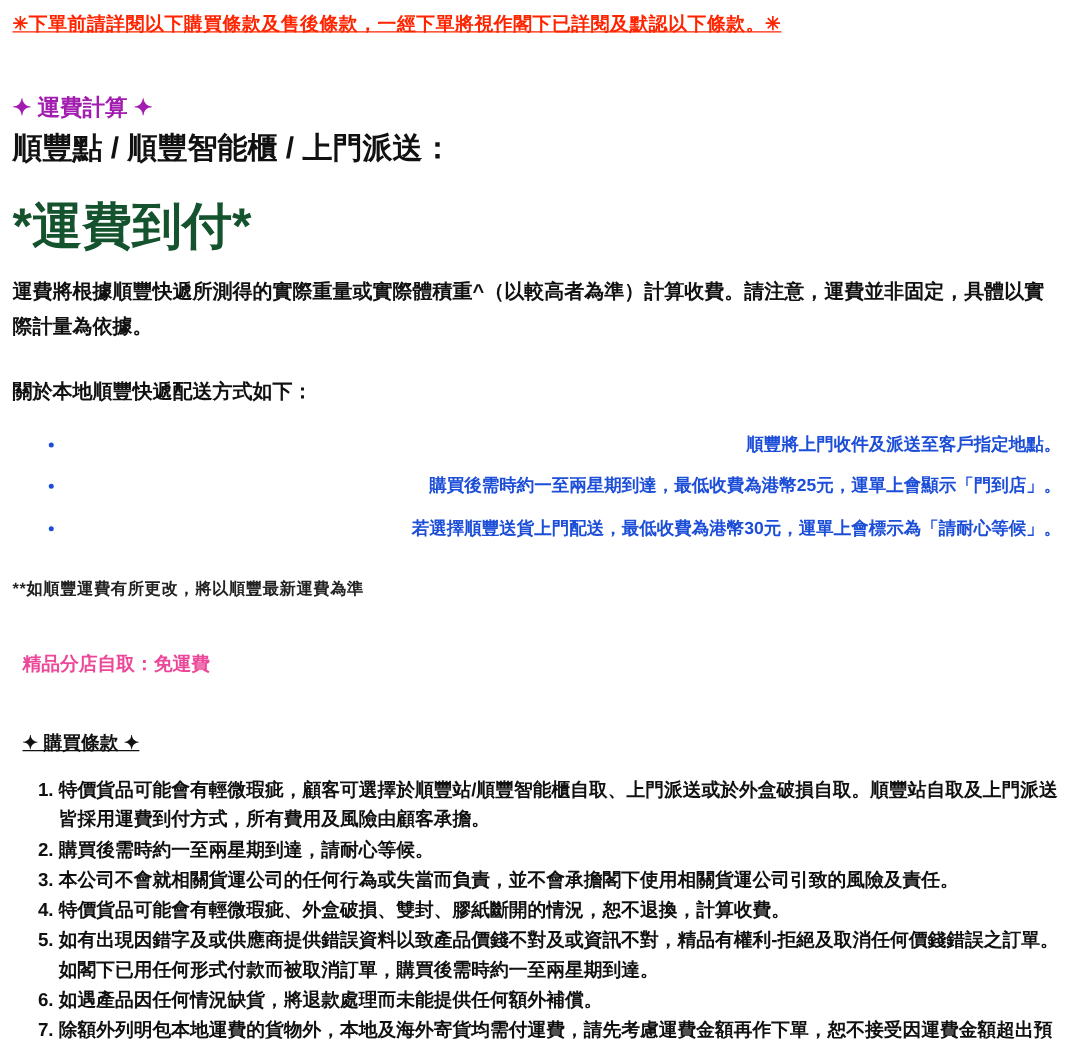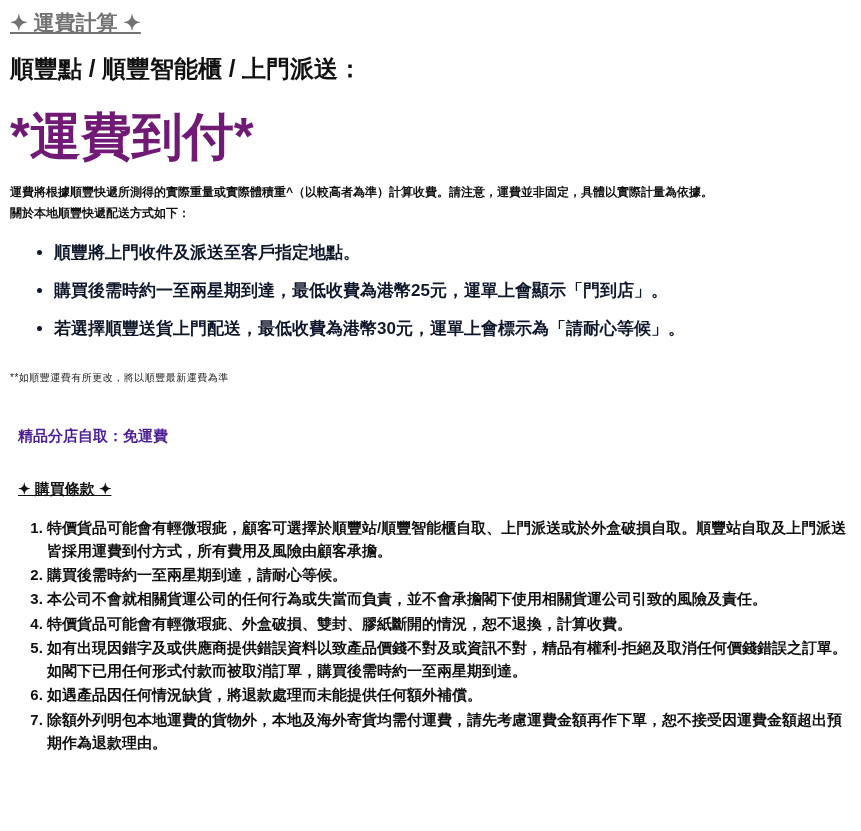--- a/index.html
+++ b/index.html
@@ -14,80 +14,80 @@
   }
   .notice {
     color: #ff2400;
     font-size: 15px;
     font-weight: bold;
     text-decoration: underline;
     letter-spacing: 0.5px;
     margin-bottom: 46px;
   }
   .sec-heading {
-    font-size: 21px;
+    font-size: 18px;
     font-weight: bold;
-    text-decoration: underline;
-    color: #737373;
+    color: #a21caf;
     line-height: 1.25;
   }
   .sub-heading {
     font-size: 24px;
     font-weight: bold;
     color: #111;
-    margin-top: 18px;
+    margin-top: 6px;
     line-height: 1.25;
   }
   .cod-banner {
-    color: #701a75;
-    font-size: 51px;
+    color: #14532d;
+    font-size: 40px;
     font-weight: bold;
     margin-top: 26px;
     line-height: 1.05;
   }
   .body-text {
-    font-size: 12px;
+    font-size: 16px;
     font-weight: bold;
     line-height: 1.75;
     color: #111;
   }
   .intro { margin-top: 18px; }
-  .methods-title { margin-top: 0; }
+  .methods-title { margin-top: 24px; }
   .methods-list {
     list-style: disc;
     margin-top: 18px;
     padding-left: 44px;
   }
   .methods-list li {
-    font-size: 17px;
+    font-size: 14px;
     font-weight: bold;
-    color: #0f172a;
+    color: #1d4ed8;
     line-height: 1.35;
     margin-bottom: 15px;
+    text-align: right;
   }
   .note {
-    font-size: 10px;
-    font-weight: normal;
+    font-size: 13px;
+    font-weight: bold;
     color: #222;
     letter-spacing: 0.5px;
     margin-top: 30px;
   }
   .pickup {
     font-size: 15px;
     font-weight: bold;
-    color: #4c1d95;
+    color: #ec4899;
     margin-top: 42px;
     padding-left: 8px;
   }
   .terms-heading {
     font-size: 15px;
     font-weight: bold;
     text-decoration: underline;
     color: #111;
-    margin-top: 34px;
+    margin-top: 44px;
     padding-left: 8px;
   }
   .terms-list {
     margin-top: 17px;
     padding-left: 37px;
   }
   .terms-list li {
     font-size: 15px;
     font-weight: bold;
     color: #111;
@@ -100,20 +100,21 @@
     font-weight: bold;
     font-size: 15px;
     line-height: 1.55;
   }
 </style>
 </head>
 <body>
 
 <div>
 
+  <p class="notice">✳下單前請詳閱以下購買條款及售後條款，一經下單將視作閣下已詳閱及默認以下條款。✳</p>
 
   <section>
     <h2 class="sec-heading">✦ 運費計算 ✦</h2>
 
     <h3 class="sub-heading">順豐點 / 順豐智能櫃 / 上門派送：</h3>
 
     <div class="cod-banner">*運費到付*</div>
 
     <p class="body-text intro">運費將根據順豐快遞所測得的實際重量或實際體積重^（以較高者為準）計算收費。請注意，運費並非固定，具體以實際計量為依據。</p>
 

